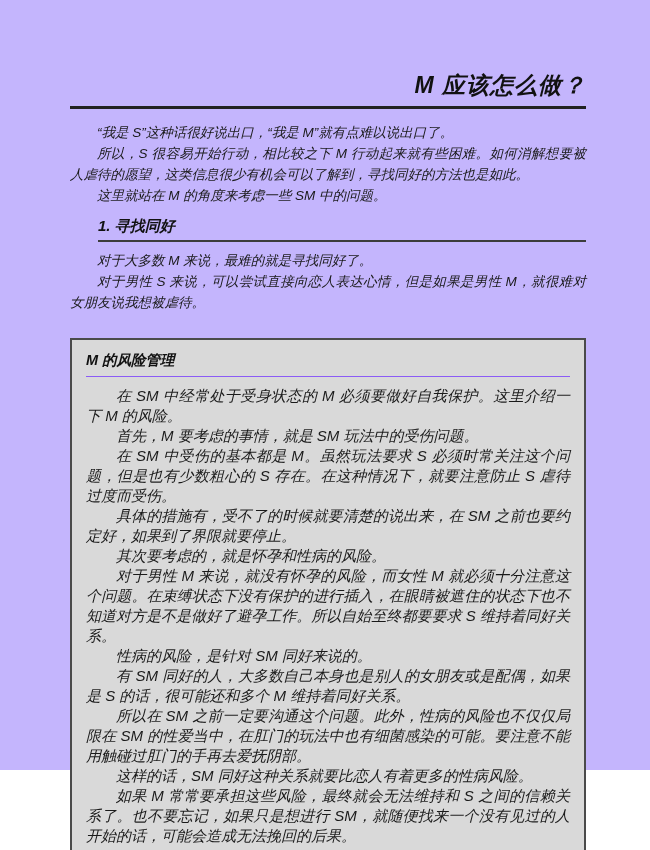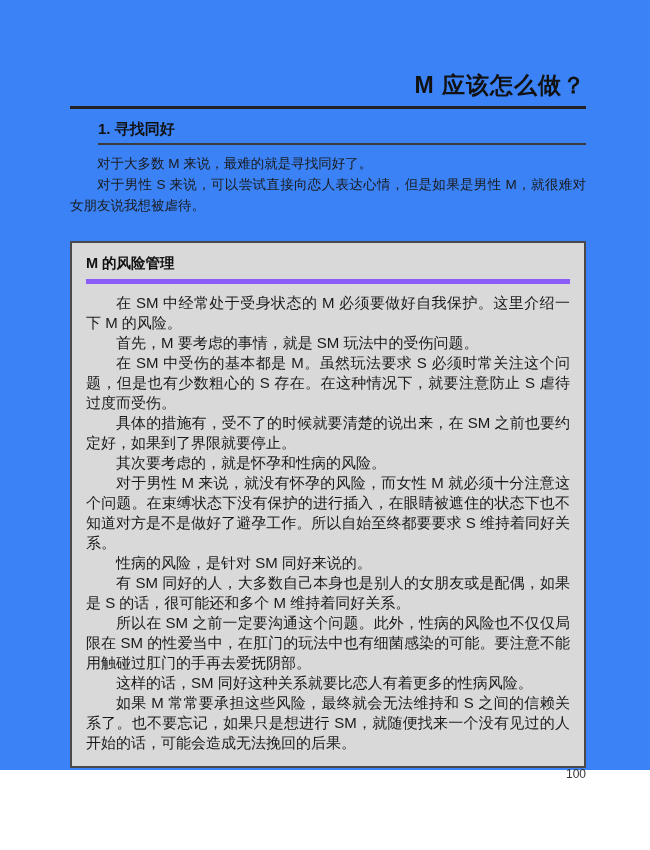--- a/index.html
+++ b/index.html
@@ -6,22 +6,23 @@
   html, body { margin: 0; padding: 0; }
   body {
     width: 650px; height: 850px;
     background: #ffffff;
     font-family: "Liberation Sans", "DejaVu Sans", sans-serif;
     color: #1a1a1a;
   }
   .page {
     position: relative;
     width: 650px; height: 770px;
-    background: #3b82f6;
+    background: #c4b5fd;
     padding: 72px 64px 0 70px;
+    font-style: italic;
   }
   .doc-title {
     text-align: right;
     font-size: 23px;
     font-weight: bold;
     color: #111111;
     letter-spacing: 1px;
     line-height: 26px;
   }
   .title-rule {
@@ -55,21 +56,21 @@
     background: #d9d9d9;
     border: 2px solid #4a4a4a;
     padding: 12px 14px 13px 14px;
   }
   .risk-box-title {
     font-size: 14.5px;
     font-weight: bold;
     color: #111111;
     line-height: 17px;
     padding-bottom: 7px;
-    border-bottom: 5px solid #8b5cf6;
+    border-bottom: 1px solid #8b5cf6;
     margin-bottom: 9px;
   }
   .risk-box p.body {
     font-size: 15px;
     line-height: 20px;
   }
   .page-number {
     text-align: right;
     font-size: 12px;
     color: #333333;
@@ -77,20 +78,25 @@
   }
 </style>
 </head>
 <body>
 
 <div class="page">
 
   <div class="doc-title">M 应该怎么做？</div>
   <div class="title-rule"></div>
 
+  <div class="intro-block">
+    <p class="body">“我是 S”这种话很好说出口，“我是 M”就有点难以说出口了。</p>
+    <p class="body">所以，S 很容易开始行动，相比较之下 M 行动起来就有些困难。如何消解想要被人虐待的愿望，这类信息很少有机会可以了解到，寻找同好的方法也是如此。</p>
+    <p class="body">这里就站在 M 的角度来考虑一些 SM 中的问题。</p>
+  </div>
 
   <div class="section-heading-wrap">
     <span class="section-heading">1. 寻找同好</span>
   </div>
 
   <div>
     <p class="body">对于大多数 M 来说，最难的就是寻找同好了。</p>
     <p class="body">对于男性 S 来说，可以尝试直接向恋人表达心情，但是如果是男性 M，就很难对女朋友说我想被虐待。</p>
   </div>
 

